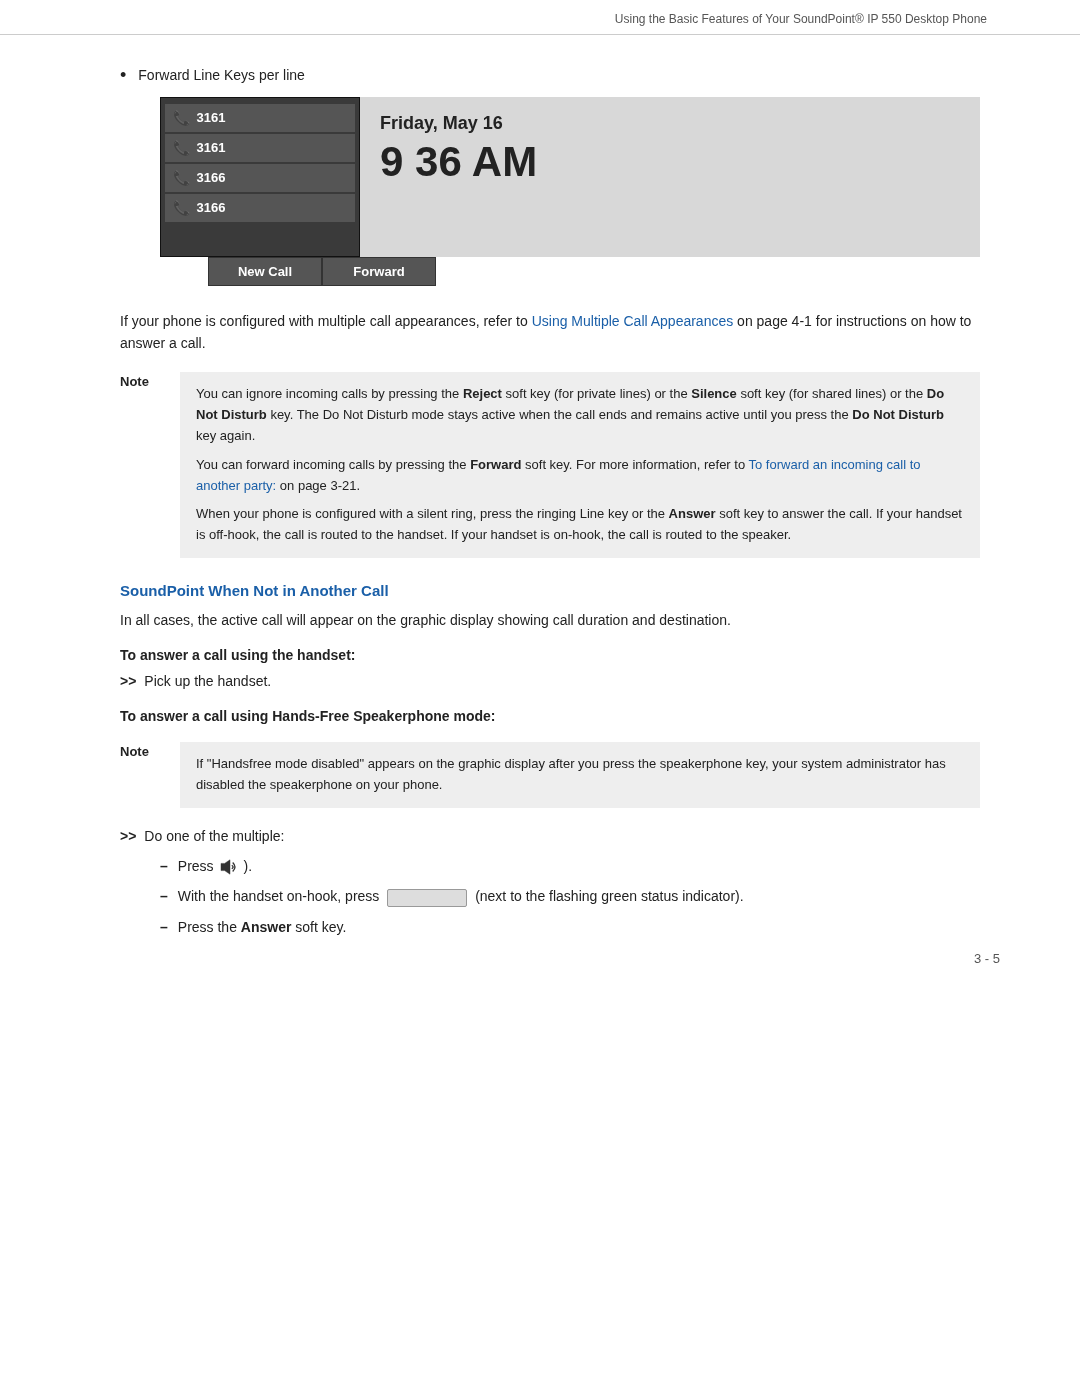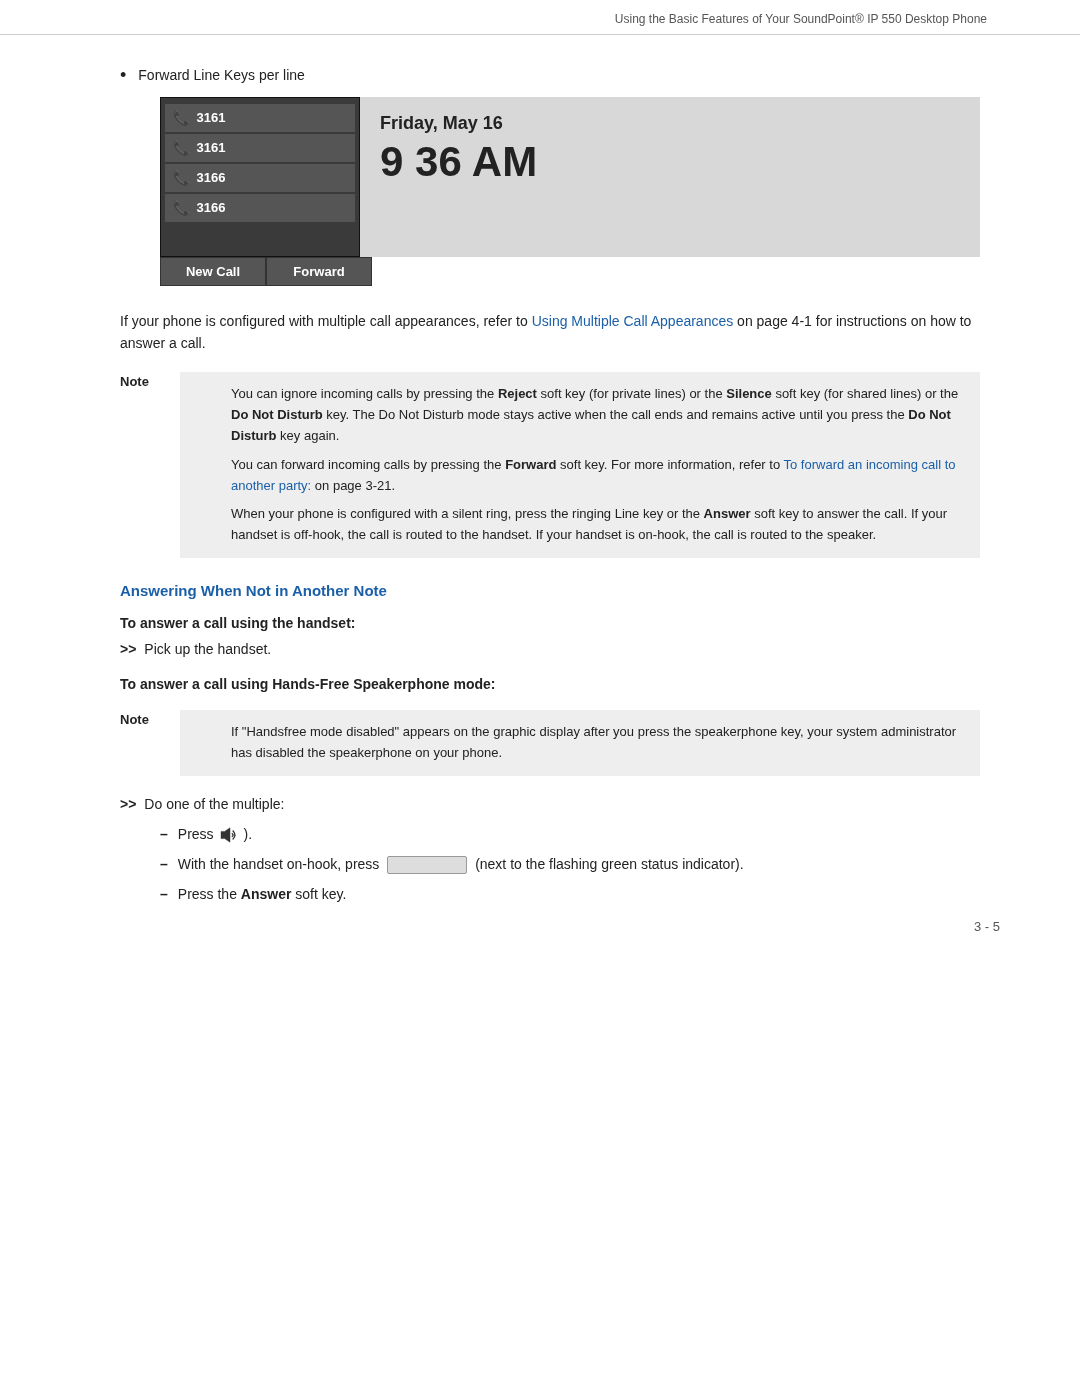--- a/index.html
+++ b/index.html
@@ -153,21 +153,20 @@
       background: #eeeeee;
       border: none;
       padding: 12px 16px;
       font-size: 13px;
       line-height: 1.6;
       flex: 1;
     }
 
     .note-para {
       margin-bottom: 8px;
-      margin-left: 35px;
     }
     .note-para:last-child {
       margin-bottom: 0;
     }
 
     
     .section-heading {
       color: #1a5fa8;
       font-size: 15px;
       font-weight: bold;
@@ -284,21 +283,21 @@
 
             <div style="height:28px;"></div>
           </div>
 
           <div class="phone-right-panel">
             <div class="phone-date">Friday, May 16</div>
             <div class="phone-time">9 36 AM</div>
           </div>
         </div>
 
-        <div class="phone-softkeys" style="width:212px;">
+        <div class="phone-softkeys" style="width:228px;margin-left:48px;">
           <div class="softkey-btn">New Call</div>
           <div class="softkey-btn">Forward</div>
         </div>
       </div>
     </div>
 
     <p class="para">
       <span>If your phone is configured with multiple call appearances, refer to </span><a class="link-text" href="#"><span>Using Multiple Call Appearances</span></a><span> on page 4-1 for instructions on how to answer a call.</span>
     </p>
 
@@ -310,22 +309,23 @@
         </p>
         <p class="note-para">
           You can forward incoming calls by pressing the <strong>Forward</strong> soft key. For more information, refer to <a class="link-text" href="#">To forward an incoming call to another party:</a> on page 3-21.
         </p>
         <p class="note-para">
           When your phone is configured with a silent ring, press the ringing Line key or the <strong>Answer</strong> soft key to answer the call. If your handset is off-hook, the call is routed to the handset. If your handset is on-hook, the call is routed to the speaker.
         </p>
       </div>
     </div>
 
-    <h2 class="section-heading">Answering When Not in Another Note</h2>
-
+    <h2 class="section-heading">SoundPoint When Not in Another Call</h2>
+
+    <p class="para">In all cases, the active call will appear on the graphic display showing call duration and destination.</p>
 
     <p class="sub-heading">To answer a call using the handset:</p>
 
     <div class="arrow-item">
       <span class="arrow-prefix">&gt;&gt;</span>
       <span>Pick up the handset.</span>
     </div>
 
     <p class="sub-heading">To answer a call using Hands-Free Speakerphone mode:</p>
 

